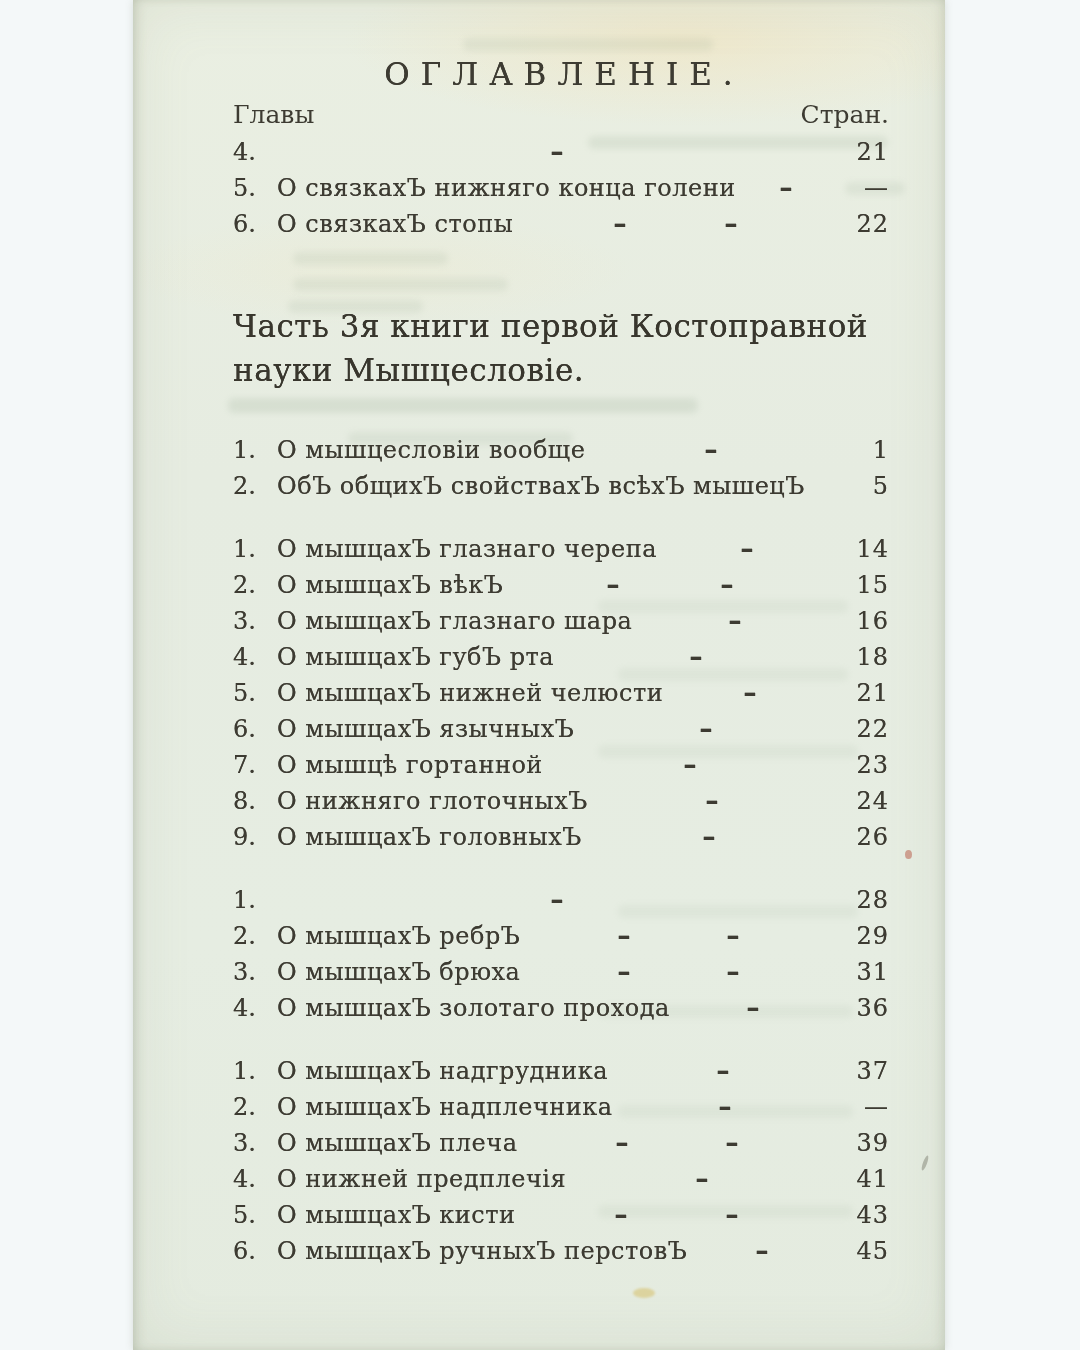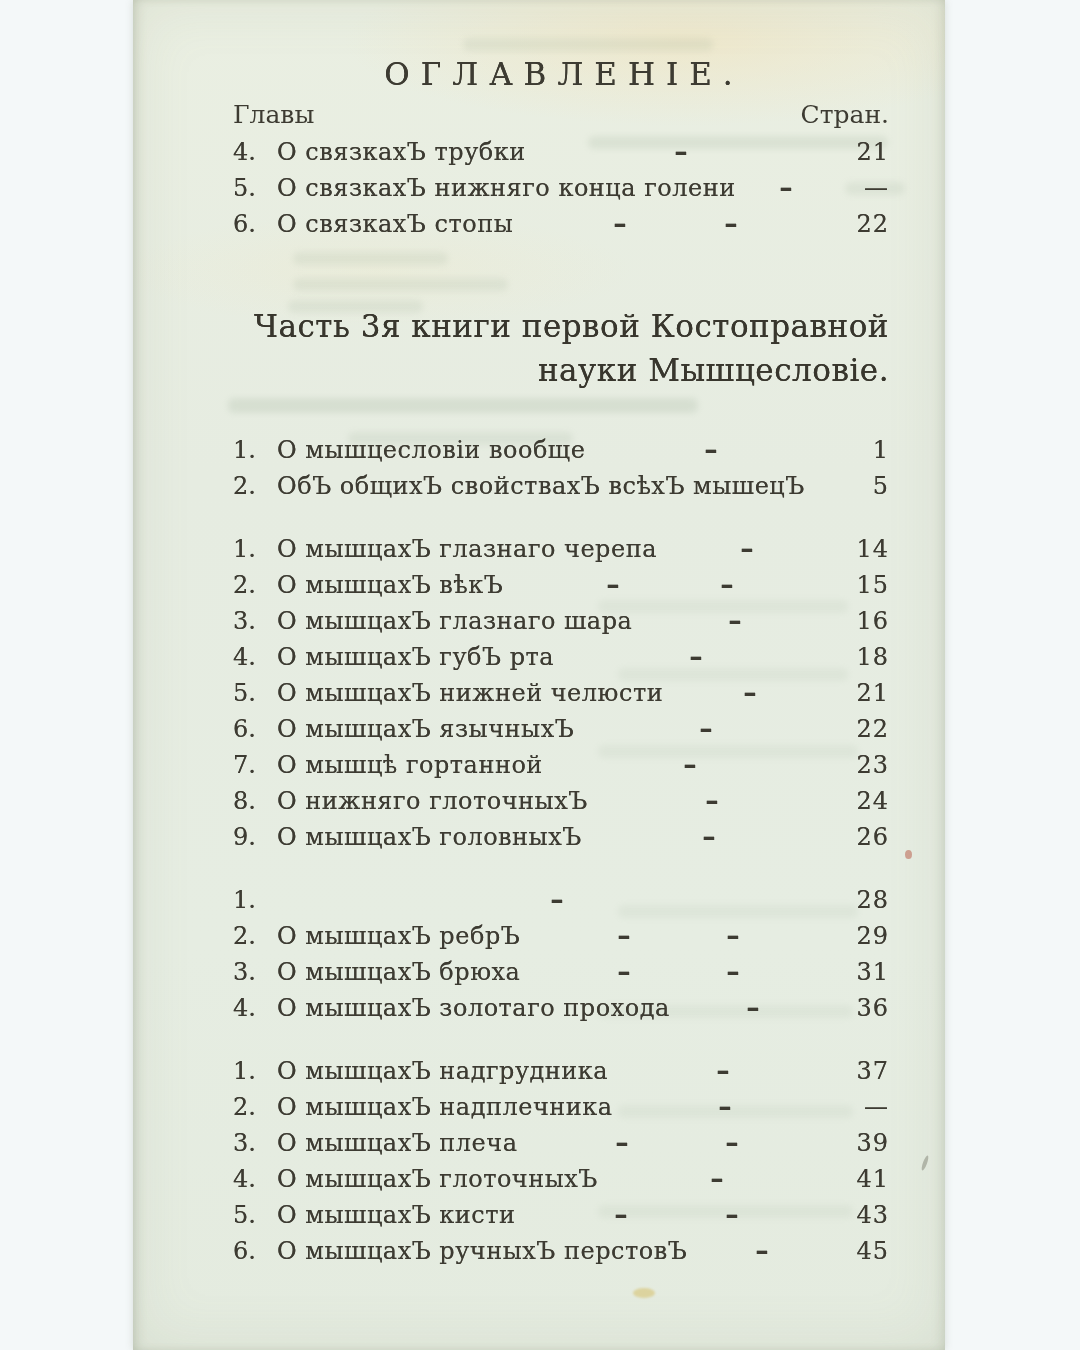--- a/index.html
+++ b/index.html
@@ -68,21 +68,21 @@
     min-width: 10px;
   }
   .row .dash { font-weight: bold; transform: scaleX(1.4); display: inline-block; }
   .row .pagenum {
     flex: 0 0 auto;
     min-width: 52px;
     text-align: right;
     letter-spacing: 1px;
   }
   .part-heading {
-    text-align: right;
+    text-align: left;
     font-size: 31px;
     line-height: 44px;
     margin-top: 62px;
     letter-spacing: 0.5px;
     color: #38362d;
     text-shadow: 0 0 0.5px #38362d;
   }
   #rows-before { margin-top: 2px; }
   #rows-after .group { margin-top: 27px; }
   #rows-after .group:first-child { margin-top: 40px; }
@@ -132,21 +132,20 @@
 
       <div class="col-header">
         <span>Главы</span>
         <span>Стран.</span>
       </div>
 
       <div id="rows-before">
           <div class="group">
             <div class="row">
     <span class="num">4.</span>
-    <span class="entry-title">О связкахЪ трубки</span>
     <span class="leader">
                 <span class="dash">-</span>
               </span>
     <span class="pagenum">21</span>
   </div>
             <div class="row">
     <span class="num">5.</span>
     <span class="entry-title">О связкахЪ нижняго конца голени</span>
     <span class="leader">
                 <span class="dash">-</span>
@@ -318,21 +317,21 @@
     <span class="num">3.</span>
     <span class="entry-title">О мышцахЪ плеча</span>
     <span class="leader">
                 <span class="dash">-</span>
                 <span class="dash">-</span>
               </span>
     <span class="pagenum">39</span>
   </div>
             <div class="row">
     <span class="num">4.</span>
-    <span class="entry-title">О мышцахЪ глоточныхЪ</span>
+    <span class="entry-title">О нижней предплечія</span>
     <span class="leader">
                 <span class="dash">-</span>
               </span>
     <span class="pagenum">41</span>
   </div>
             <div class="row">
     <span class="num">5.</span>
     <span class="entry-title">О мышцахЪ кисти</span>
     <span class="leader">
                 <span class="dash">-</span>

